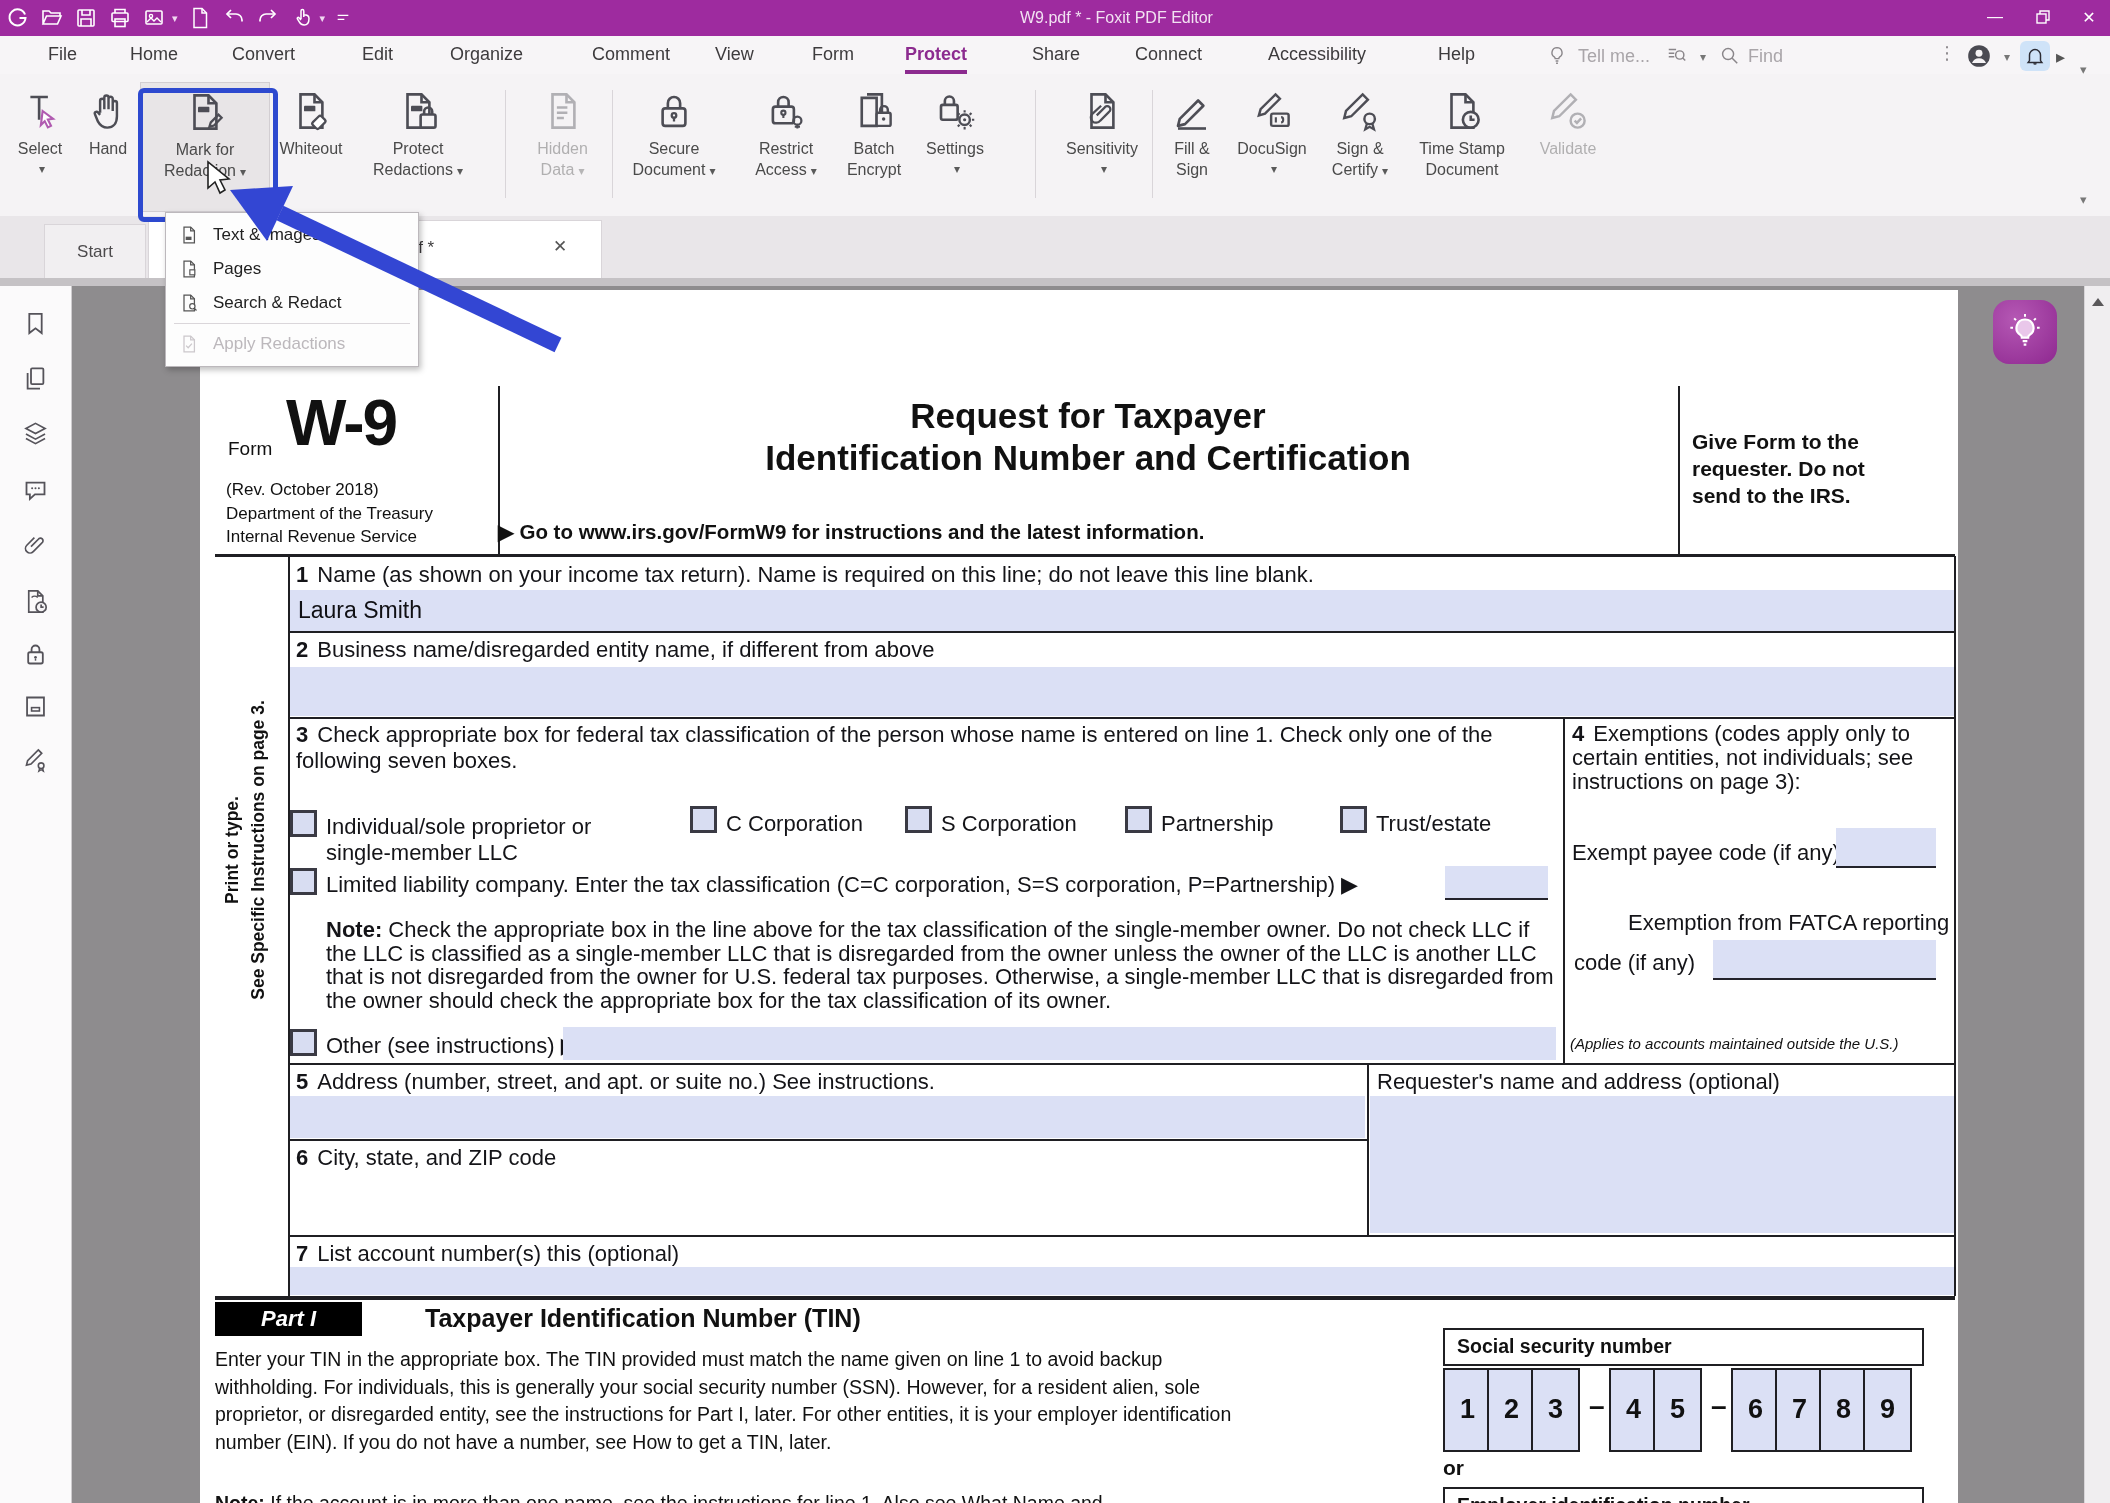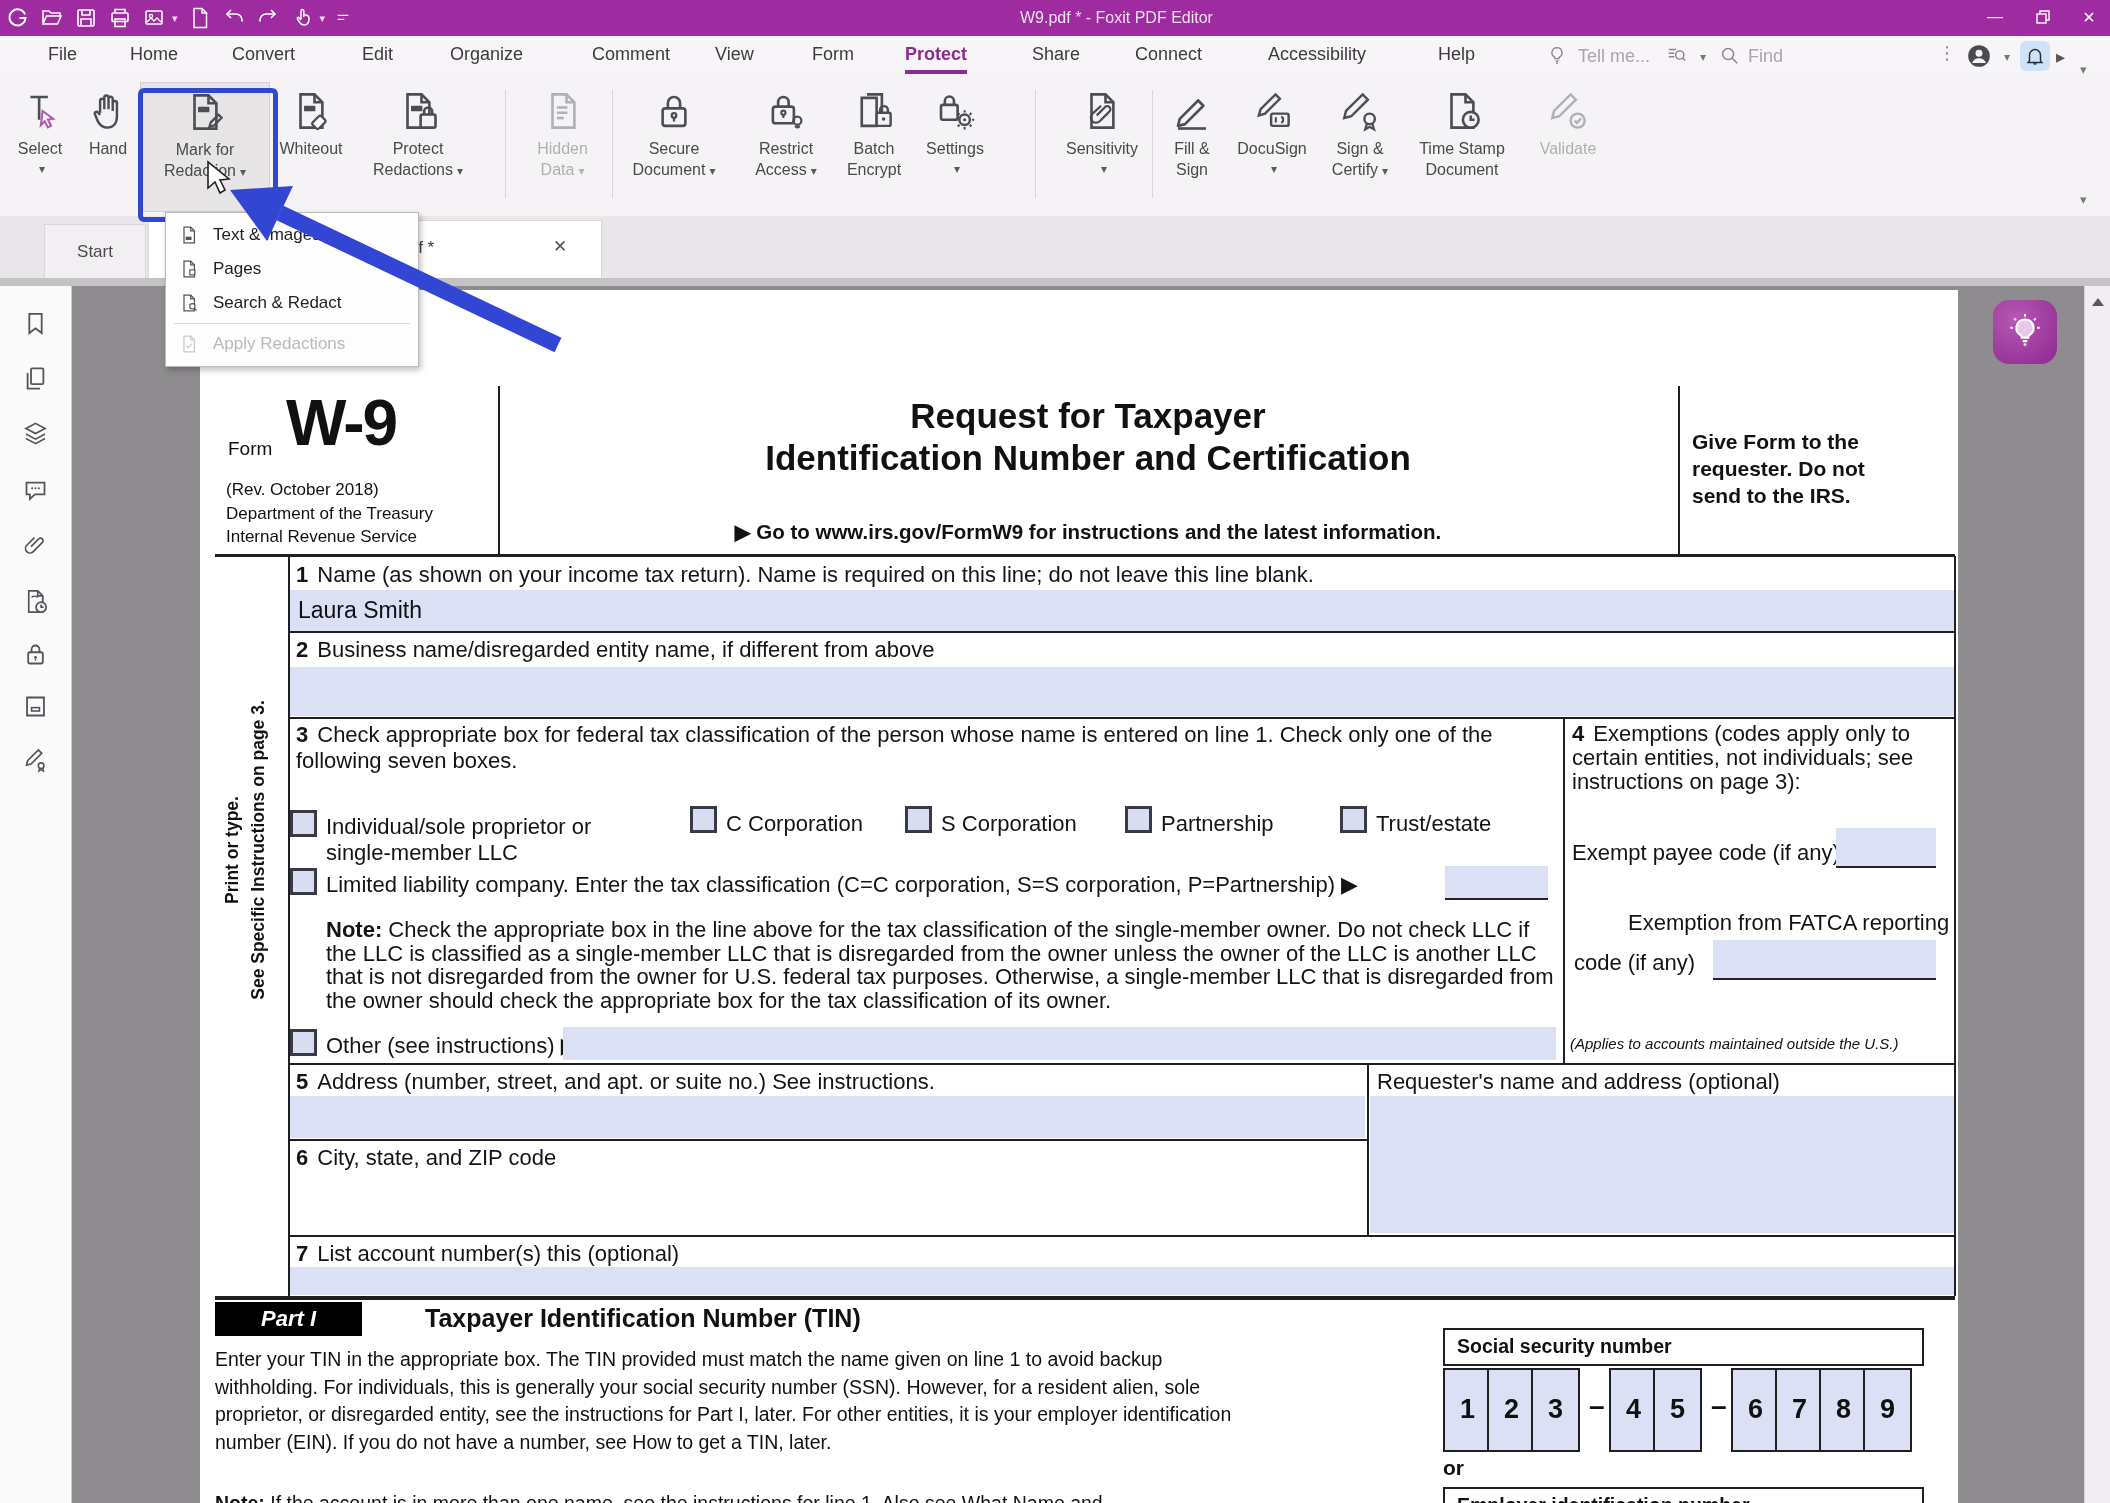--- a/index.html
+++ b/index.html
@@ -445,21 +445,21 @@
 <div class="page">
 
   <span class="abs f19" style="left:28px;top:148px">Form</span>
   <span class="abs" style="left:86px;top:96px;font-size:64px;font-weight:900;letter-spacing:-2px">W-9</span>
   <span class="abs f17" style="left:26px;top:190px">(Rev. October 2018)</span>
   <span class="abs f17" style="left:26px;top:214px">Department of the Treasury</span>
   <span class="abs f17" style="left:26px;top:237px">Internal Revenue Service</span>
   <div class="vline" style="left:298px;top:96px;height:169px"></div>
   <div class="abs b" style="left:298px;top:148px;width:1180px;text-align:center;font-size:35px">Identification Number and Certification</div>
   <div class="abs b" style="left:298px;top:106px;width:1180px;text-align:center;font-size:35px">Request for Taxpayer</div>
-  <div class="abs b" style="left:298px;top:230px;width:1180px;text-align:center;font-size:20.5px">▶ Go to www.irs.gov/FormW9 for instructions and the latest information.</div>
+  <div class="abs b" style="left:298px;top:230px;width:1180px;text-align:left;font-size:20.5px">▶ Go to www.irs.gov/FormW9 for instructions and the latest information.</div>
   <div class="vline" style="left:1478px;top:96px;height:169px"></div>
   <div class="abs b" style="left:1492px;top:140px;font-size:21px">Give Form to the</div>
   <div class="abs b" style="left:1492px;top:167px;font-size:21px">requester. Do not</div>
   <div class="abs b" style="left:1492px;top:194px;font-size:21px">send to the IRS.</div>
   <div class="hline" style="left:15px;top:264px;width:1740px;height:3px"></div>
 
   <div class="sidetext">
     <div class="inner">
       <span style="display:block">Print or type.</span>
       <span style="display:block">See Specific Instructions on page 3.</span>

